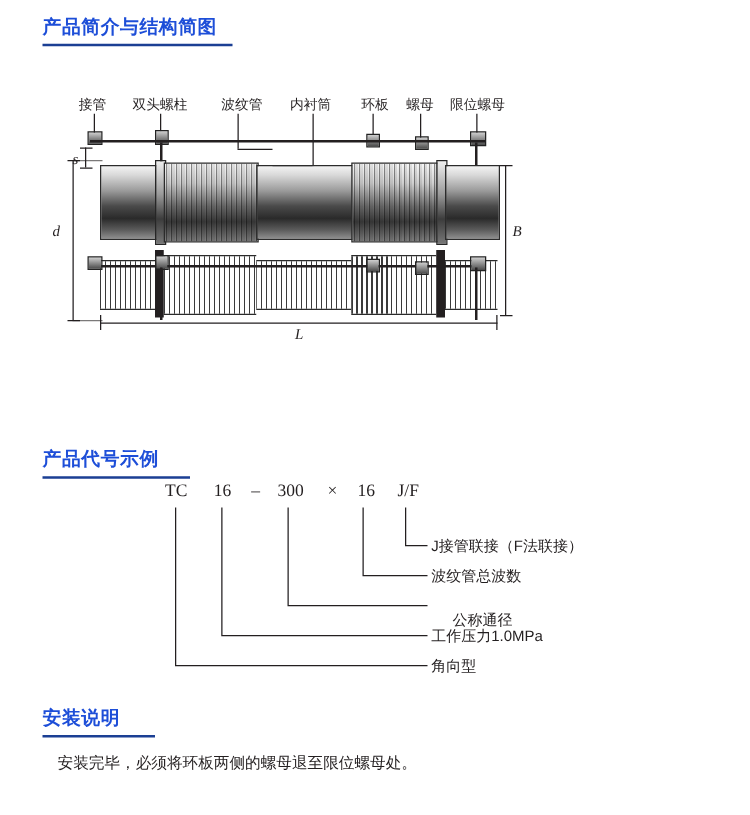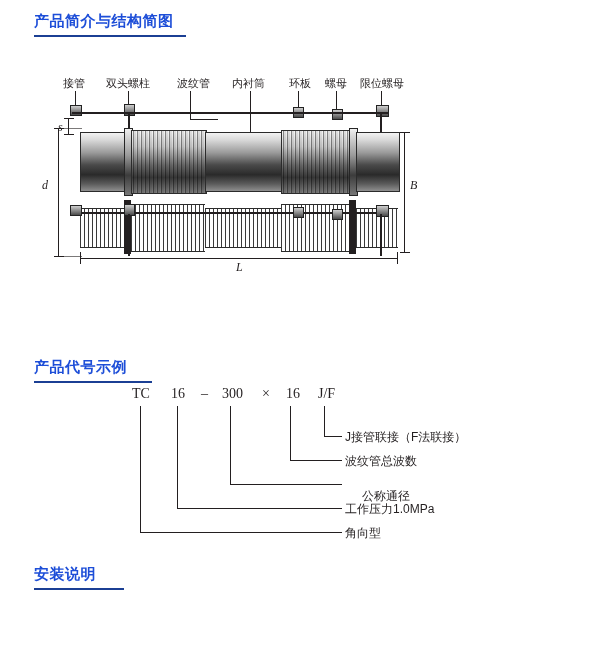--- a/index.html
+++ b/index.html
@@ -265,13 +265,14 @@
 
   <div class="vline" style="left:106px; top:24px; height:126px;"></div>
   <div class="hline" style="left:106px; top:150px; width:202px;"></div>
   <div class="desc" style="left:311px; top:143px;">角向型</div>
 </div>
 
 <div class="section-title" id="sec3-title">安装说明</div>
 <div class="title-rule" id="sec3-rule"></div>
 
 <div id="notes">
+  <div>安装完毕，必须将环板两侧的螺母退至限位螺母处。</div>
 </div>
 
 </body></html>

